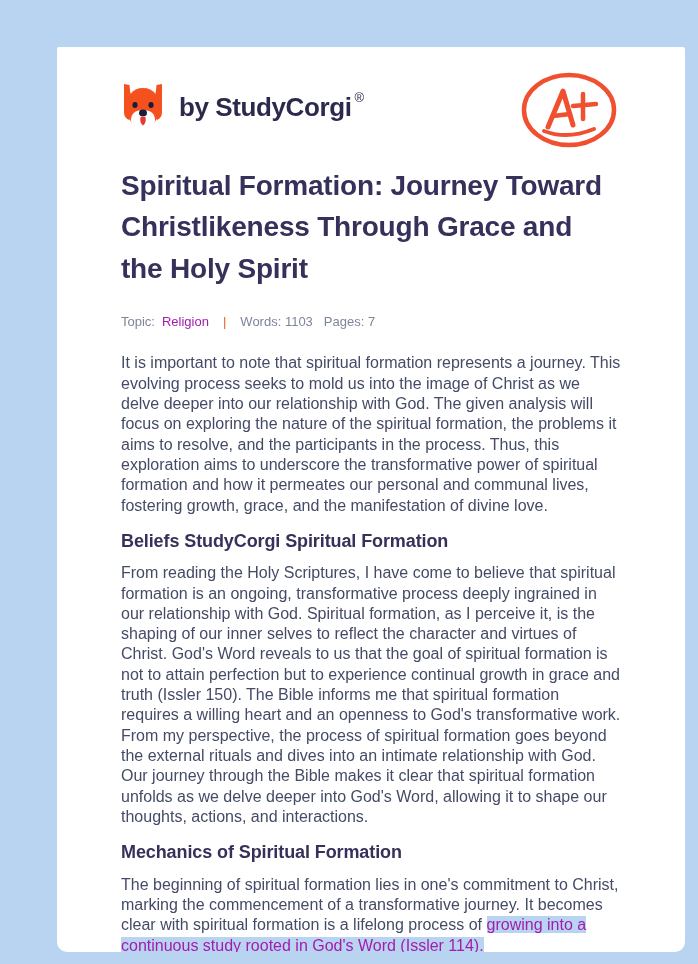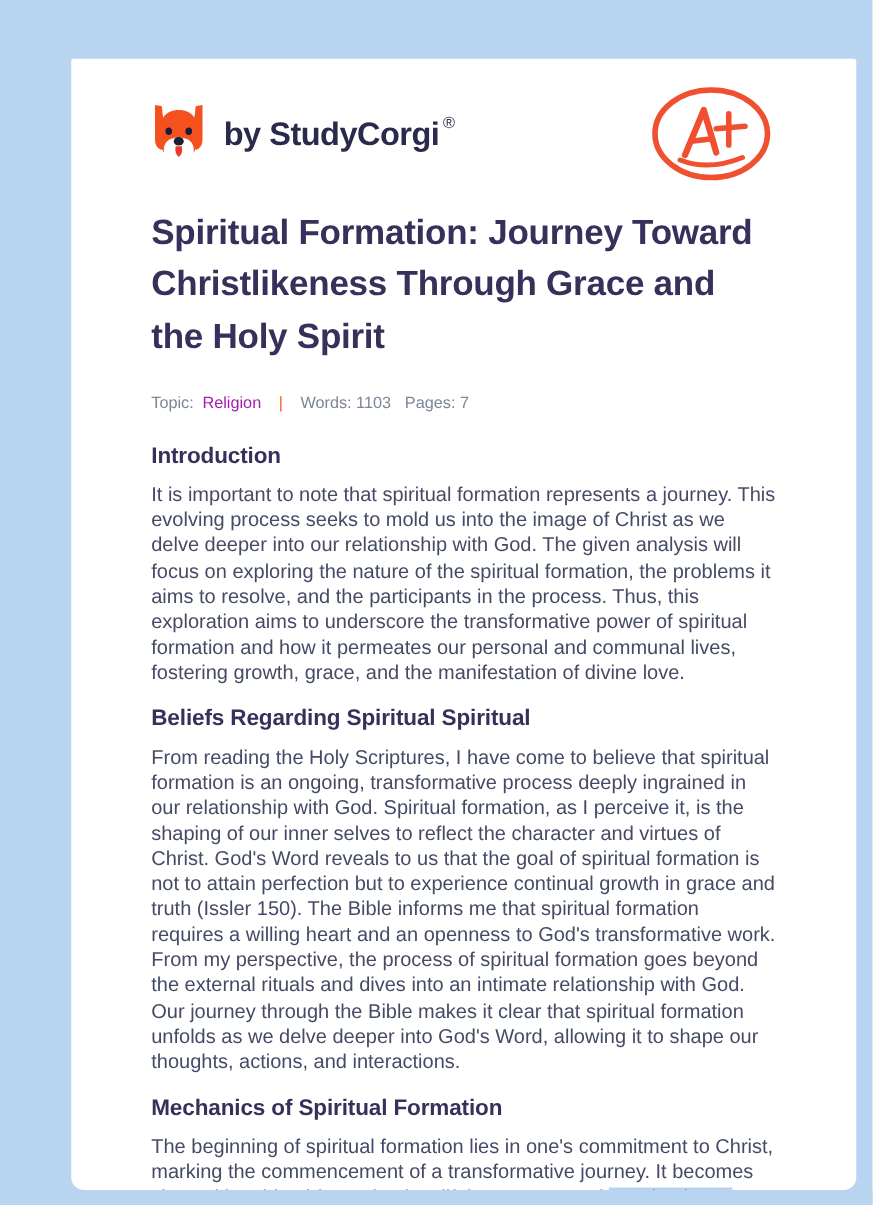--- a/index.html
+++ b/index.html
@@ -37,21 +37,20 @@
     background: #b9d4f1;
   }
 
   .page-inner {
     padding: 0 64px;
   }
 
   
   .brand-header {
     display: flex;
-    align-items: center;
     justify-content: space-between;
     padding-top: 20px;
     height: 100px;
   }
   .brand-left {
     display: flex;
     align-items: center;
     gap: 14px;
   }
   .corgi-logo { width: 44px; height: 50px; display: block; flex: none; }
@@ -179,24 +178,23 @@
     <div class="essay-meta">
       <span class="meta-label">Topic:</span>
       <span class="meta-topic">Religion</span>
       <span class="meta-sep">|</span>
       <span class="meta-item">Words: 1103</span>
       <span class="meta-item">Pages: 7</span>
     </div>
 
     <div class="essay-body">
 
-      <h2>Introduction</h2>
       <p>It is important to note that spiritual formation represents a journey. This evolving process seeks to mold us into the image of Christ as we delve deeper into our relationship with God. The given analysis will focus on exploring the nature of the spiritual formation, the problems it aims to resolve, and the participants in the process. Thus, this exploration aims to underscore the transformative power of spiritual formation and how it permeates our personal and communal lives, fostering growth, grace, and the manifestation of divine love.</p>
 
-      <h2>Beliefs Regarding Spiritual Spiritual</h2>
+      <h2>Beliefs StudyCorgi Spiritual Formation</h2>
       <p>From reading the Holy Scriptures, I have come to believe that spiritual formation is an ongoing, transformative process deeply ingrained in our relationship with God. Spiritual formation, as I perceive it, is the shaping of our inner selves to reflect the character and virtues of Christ. God's Word reveals to us that the goal of spiritual formation is not to attain perfection but to experience continual growth in grace and truth (Issler 150). The Bible informs me that spiritual formation requires a willing heart and an openness to God's transformative work. From my perspective, the process of spiritual formation goes beyond the external rituals and dives into an intimate relationship with God. Our journey through the Bible makes it clear that spiritual formation unfolds as we delve deeper into God's Word, allowing it to shape our thoughts, actions, and interactions.</p>
 
       <h2>Mechanics of Spiritual Formation</h2>
       <p><span>The beginning of spiritual formation lies in one's commitment to Christ, marking the commencement of a transformative journey. It becomes clear with spiritual formation is a lifelong process of </span><span class="selected-text">growing into a continuous study rooted in God's Word (Issler 114).</span></p>
 
     </div>
   </div>
 </div>
 
 </body></html>

